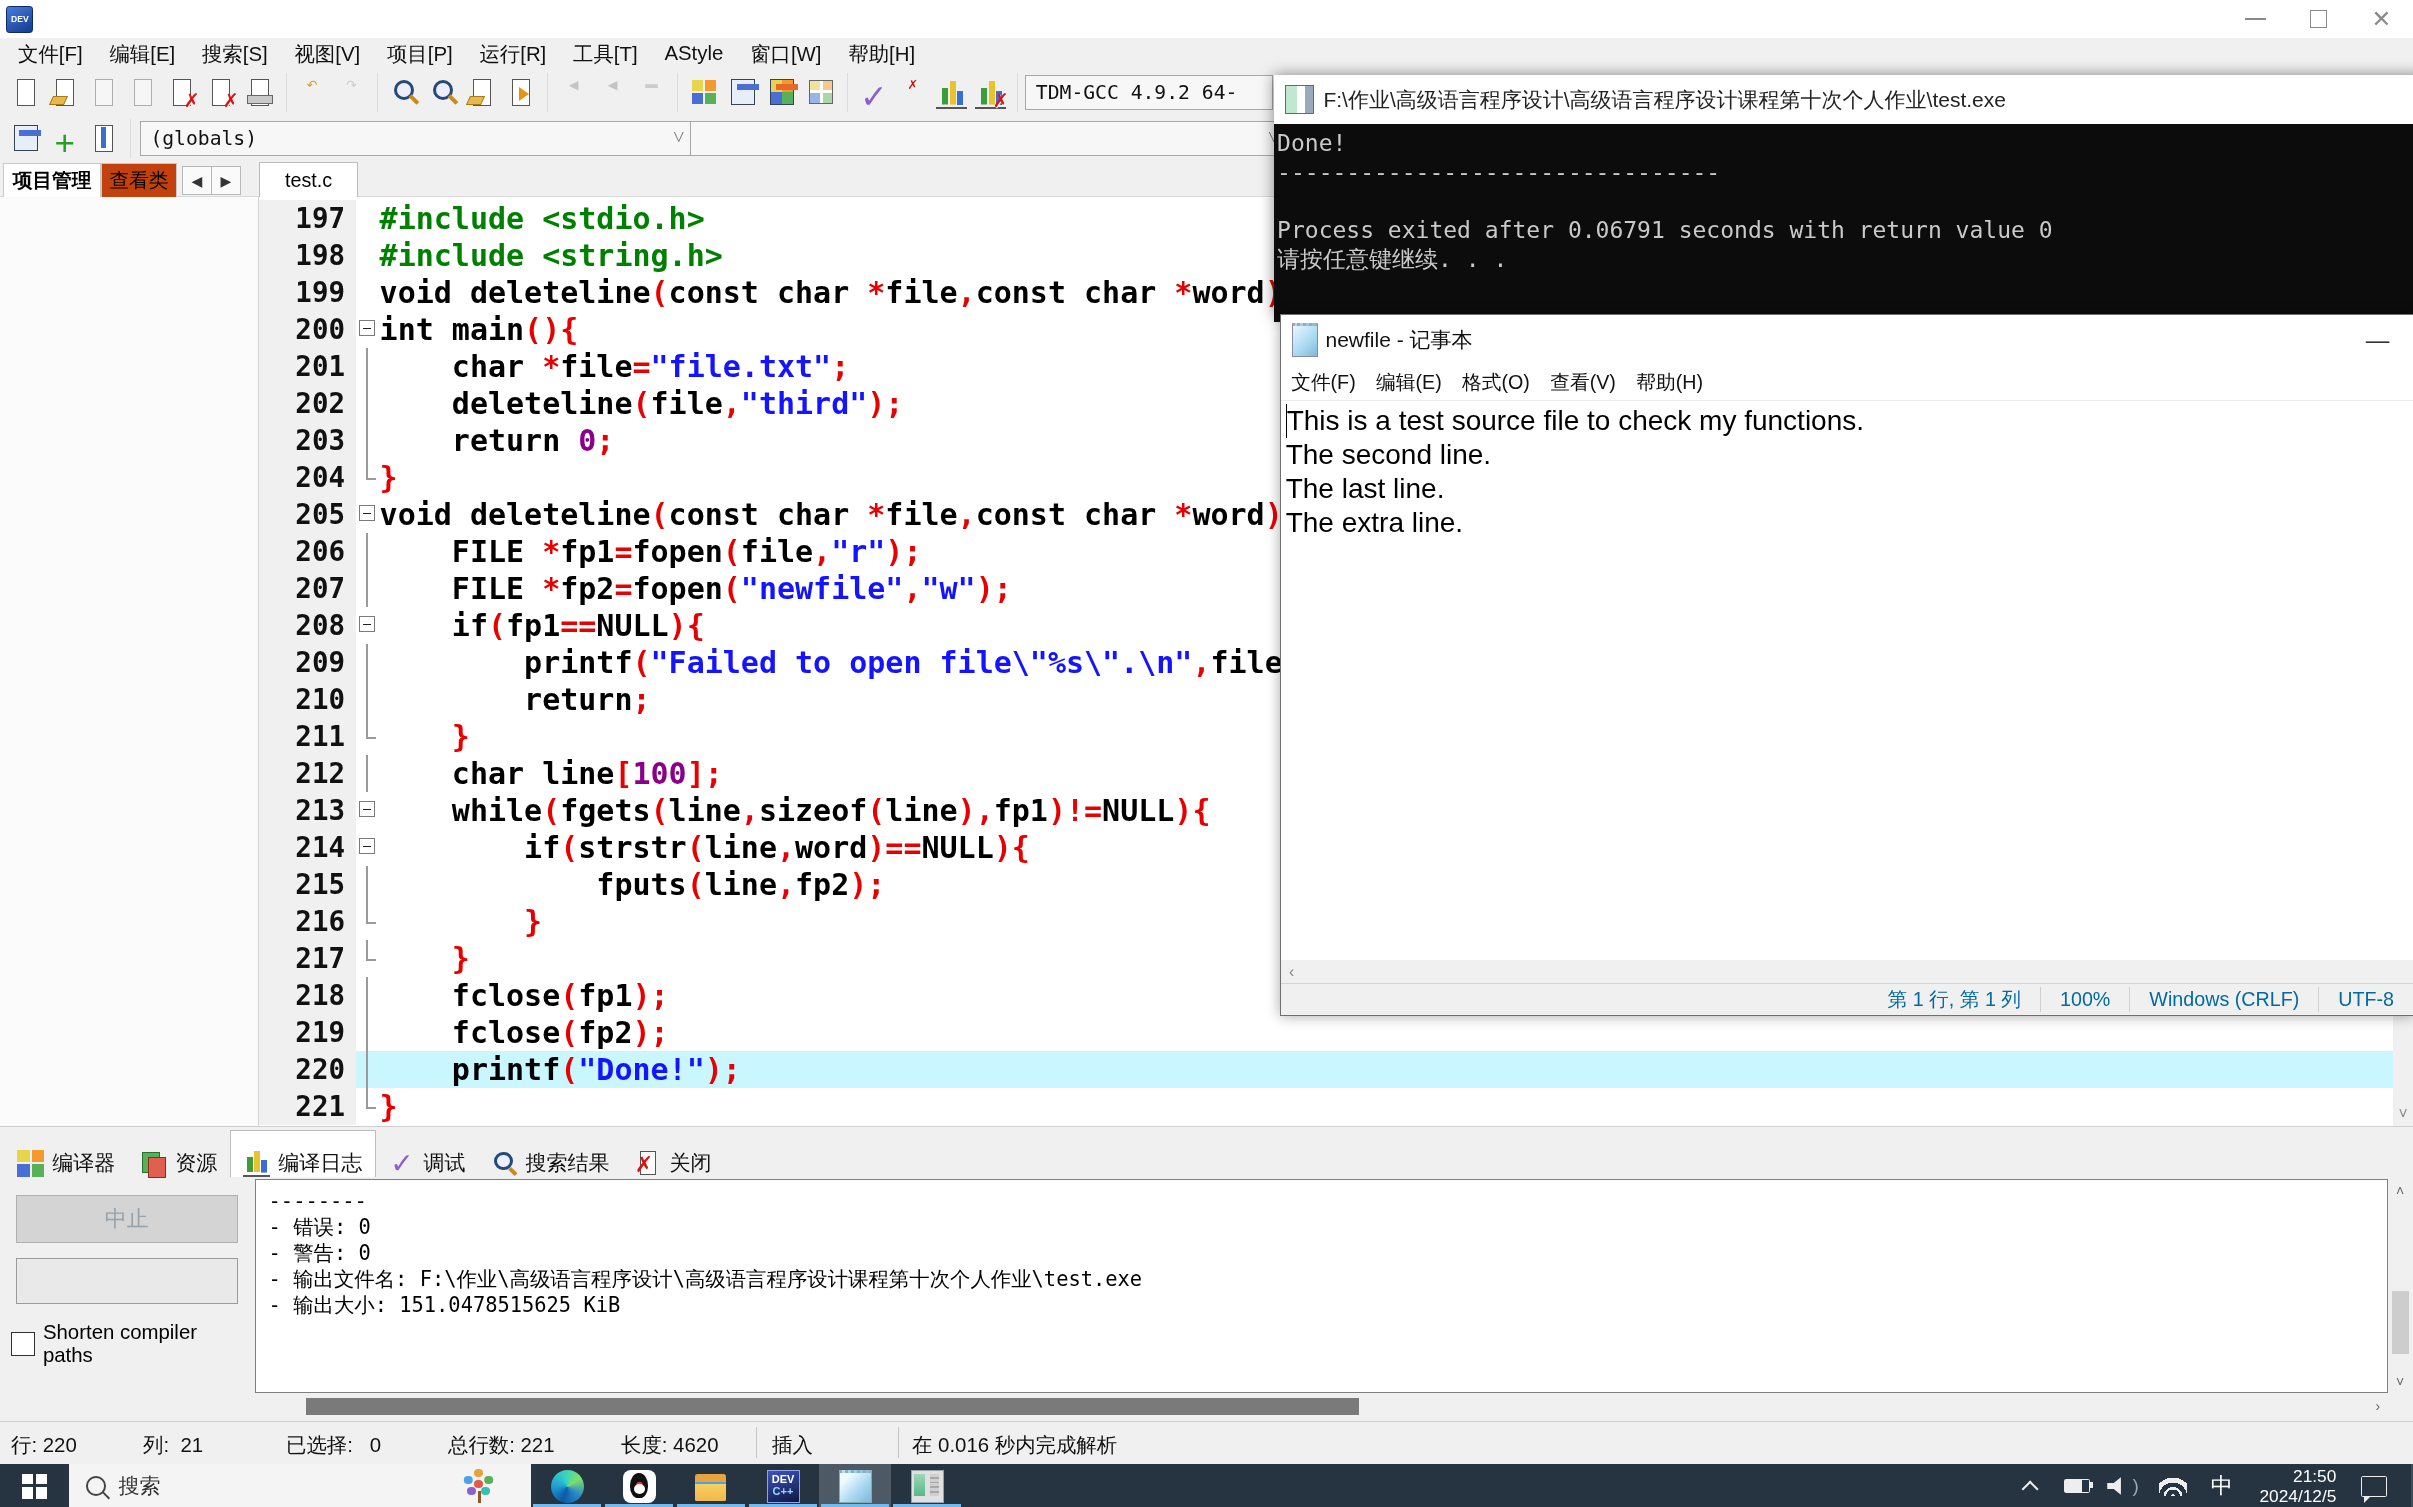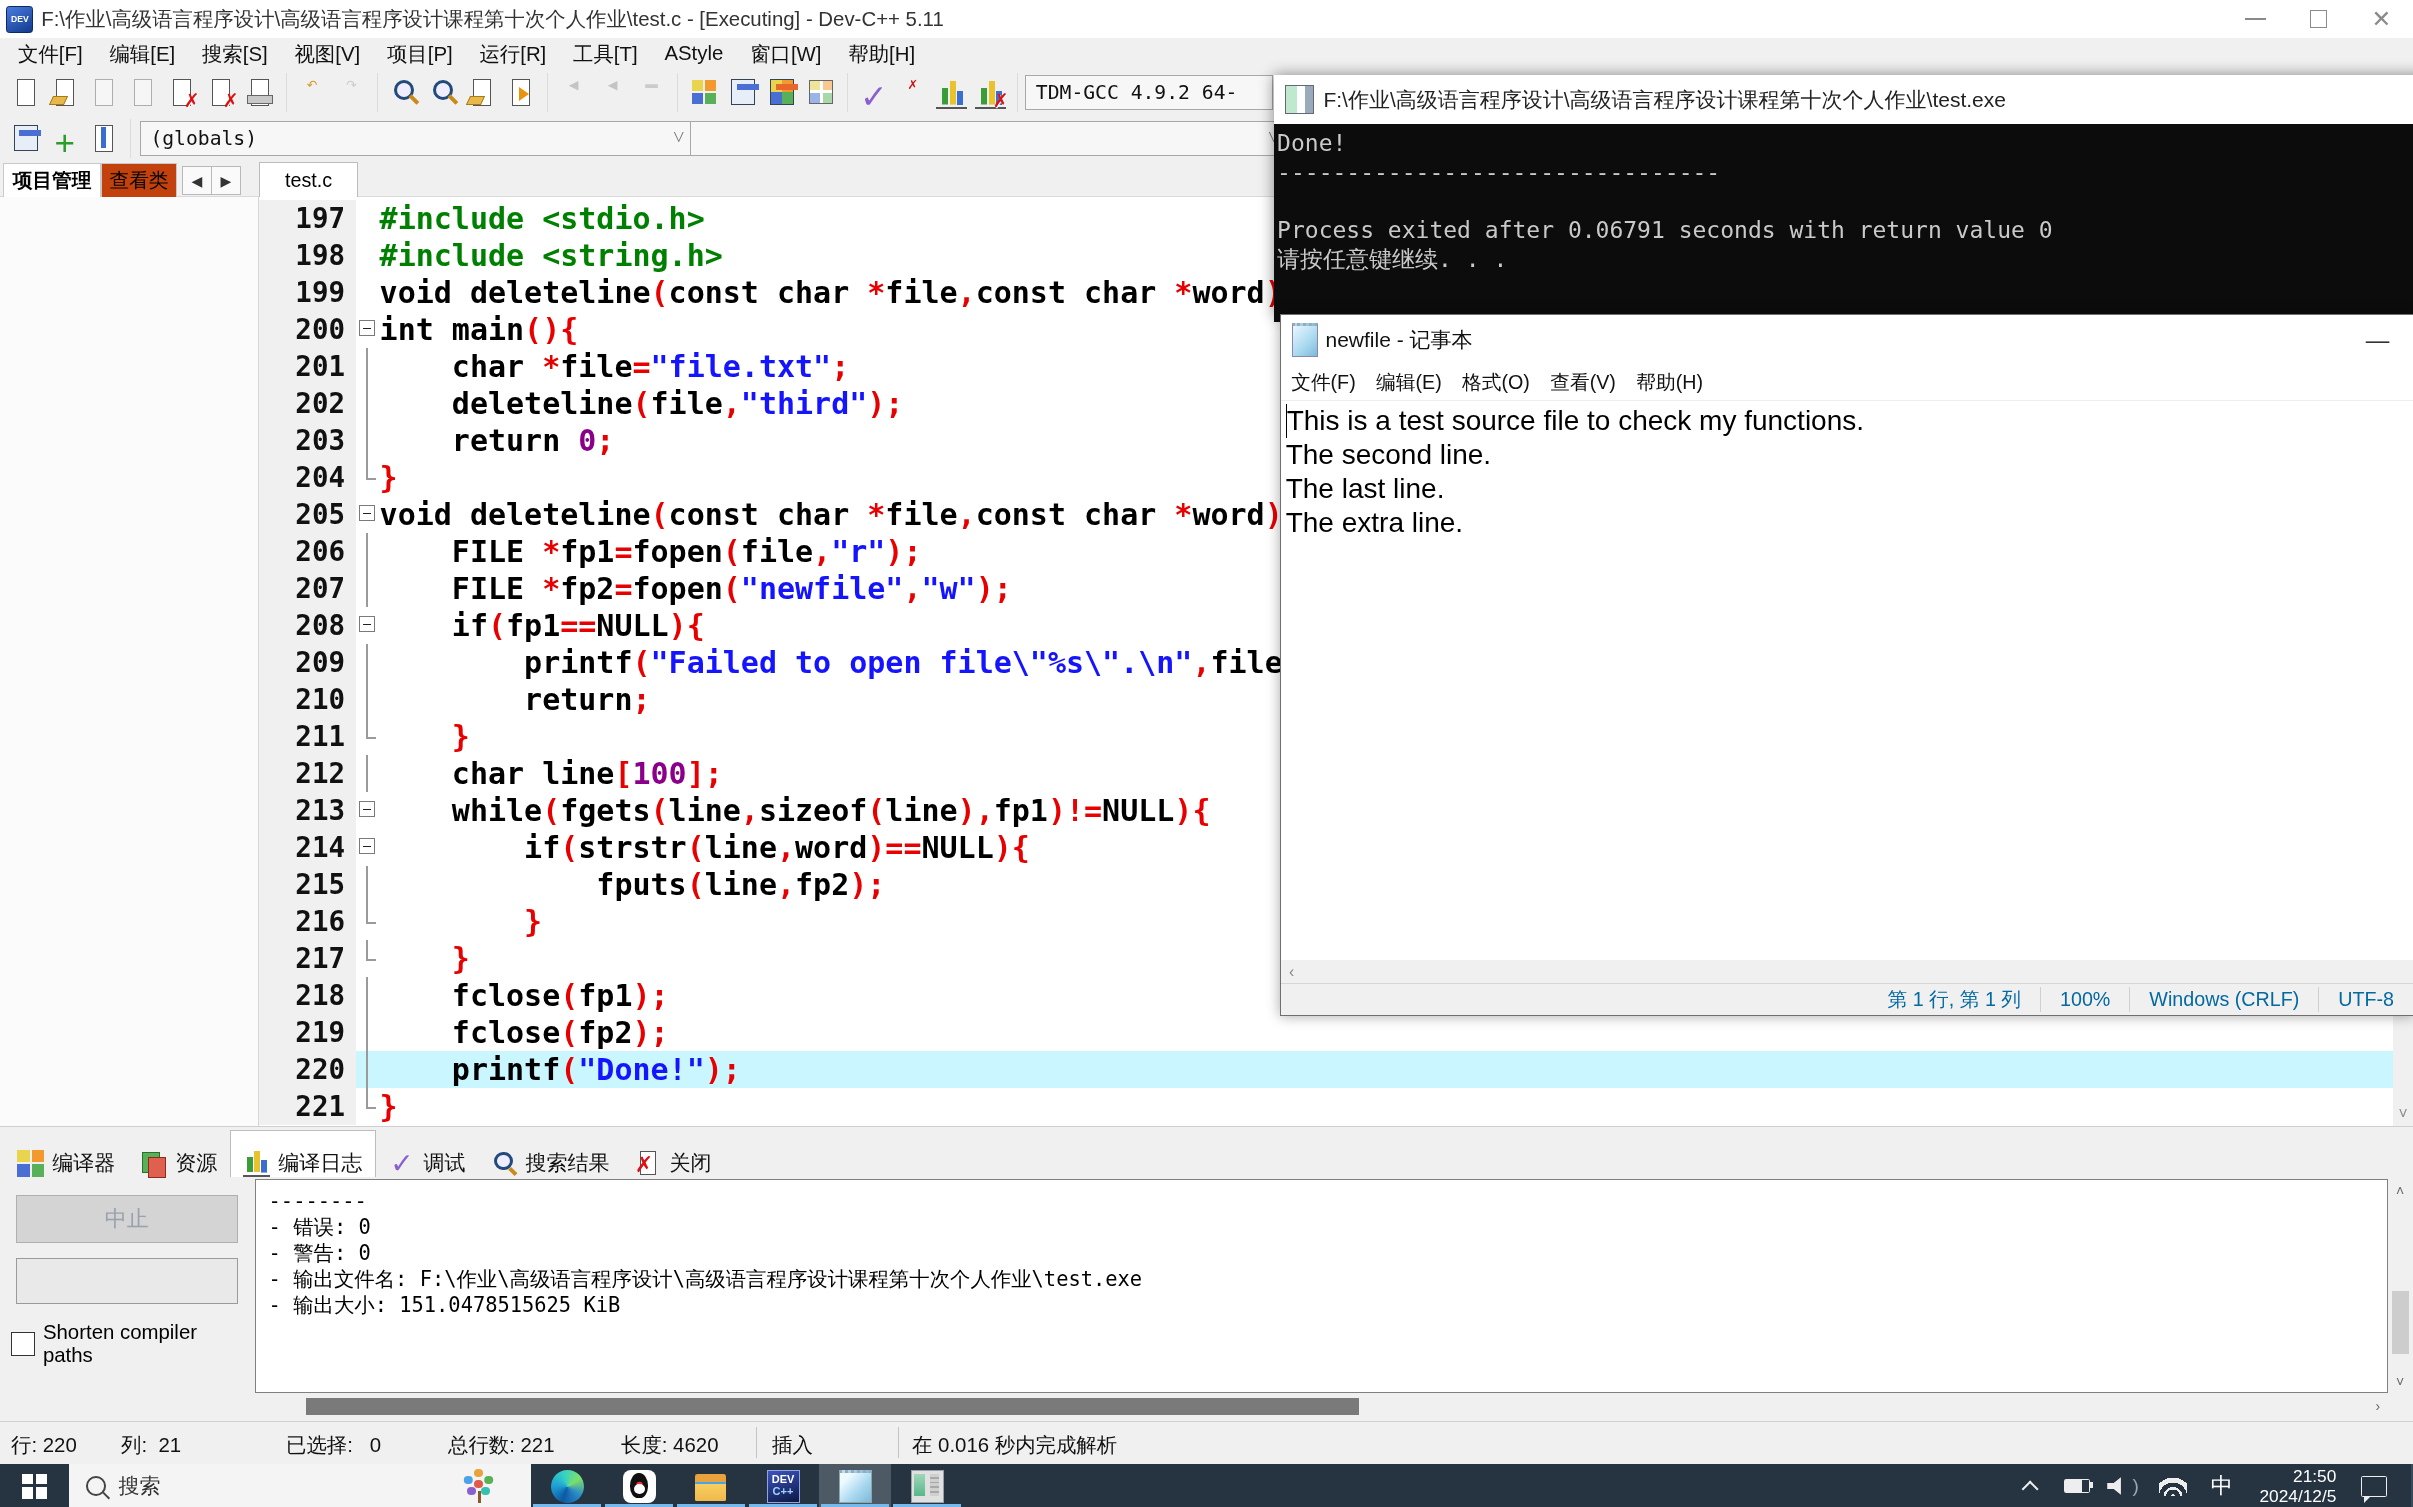--- a/index.html
+++ b/index.html
@@ -209,21 +209,20 @@
   .notif::after{content:"";position:absolute;left:1.6px;bottom:-7px;border:3.9px solid transparent;border-top-color:#eee;border-left-color:#eee;}
   .showdesk{width:2.4px;height:44px;background:#3a4a58;margin-left:4.7px;}
 </style>
 </head>
 <body>
 
 <div id="root">
 
   <div class="titlebar">
     <div class="devicon">DEV</div>
-    <span class="wtitle">F:\作业\高级语言程序设计\高级语言程序设计课程第十次个人作业\test.c - [Executing] - Dev-C++ 5.11</span>
     <div class="wcontrols">
       <div class="wc wc-min">
           <i></i>
         </div>
       <div class="wc wc-max">
           <i></i>
         </div>
       <div class="wc wc-close">✕</div>
     </div>
   </div>
@@ -552,21 +551,21 @@
   </div>
   <div class="lhscroll">
     <div class="thumb"></div>
     <div class="sarr sarr-r">›</div>
   </div>
 
   <div class="statusbar" id="statusbar">
     <div class="ssep" style="left:756px;"></div>
     <div class="ssep" style="left:898px;"></div>
   <span class="sseg" style="left: 11px;">行: 220</span>
-      <span class="sseg" style="left: 121px;">列:  21</span>
+      <span class="sseg" style="left: 143px;">列:  21</span>
       <span class="sseg" style="left: 286px;">已选择:   0</span>
       <span class="sseg" style="left: 448px;">总行数: 221</span>
       <span class="sseg" style="left: 621px;">长度: 4620</span>
       <span class="sseg" style="left: 772px;">插入</span>
       <span class="sseg" style="left: 912px;">在 0.016 秒内完成解析</span>
     </div>
 
   <div class="console">
     <div class="con-title">
       <div class="con-icon"></div>

